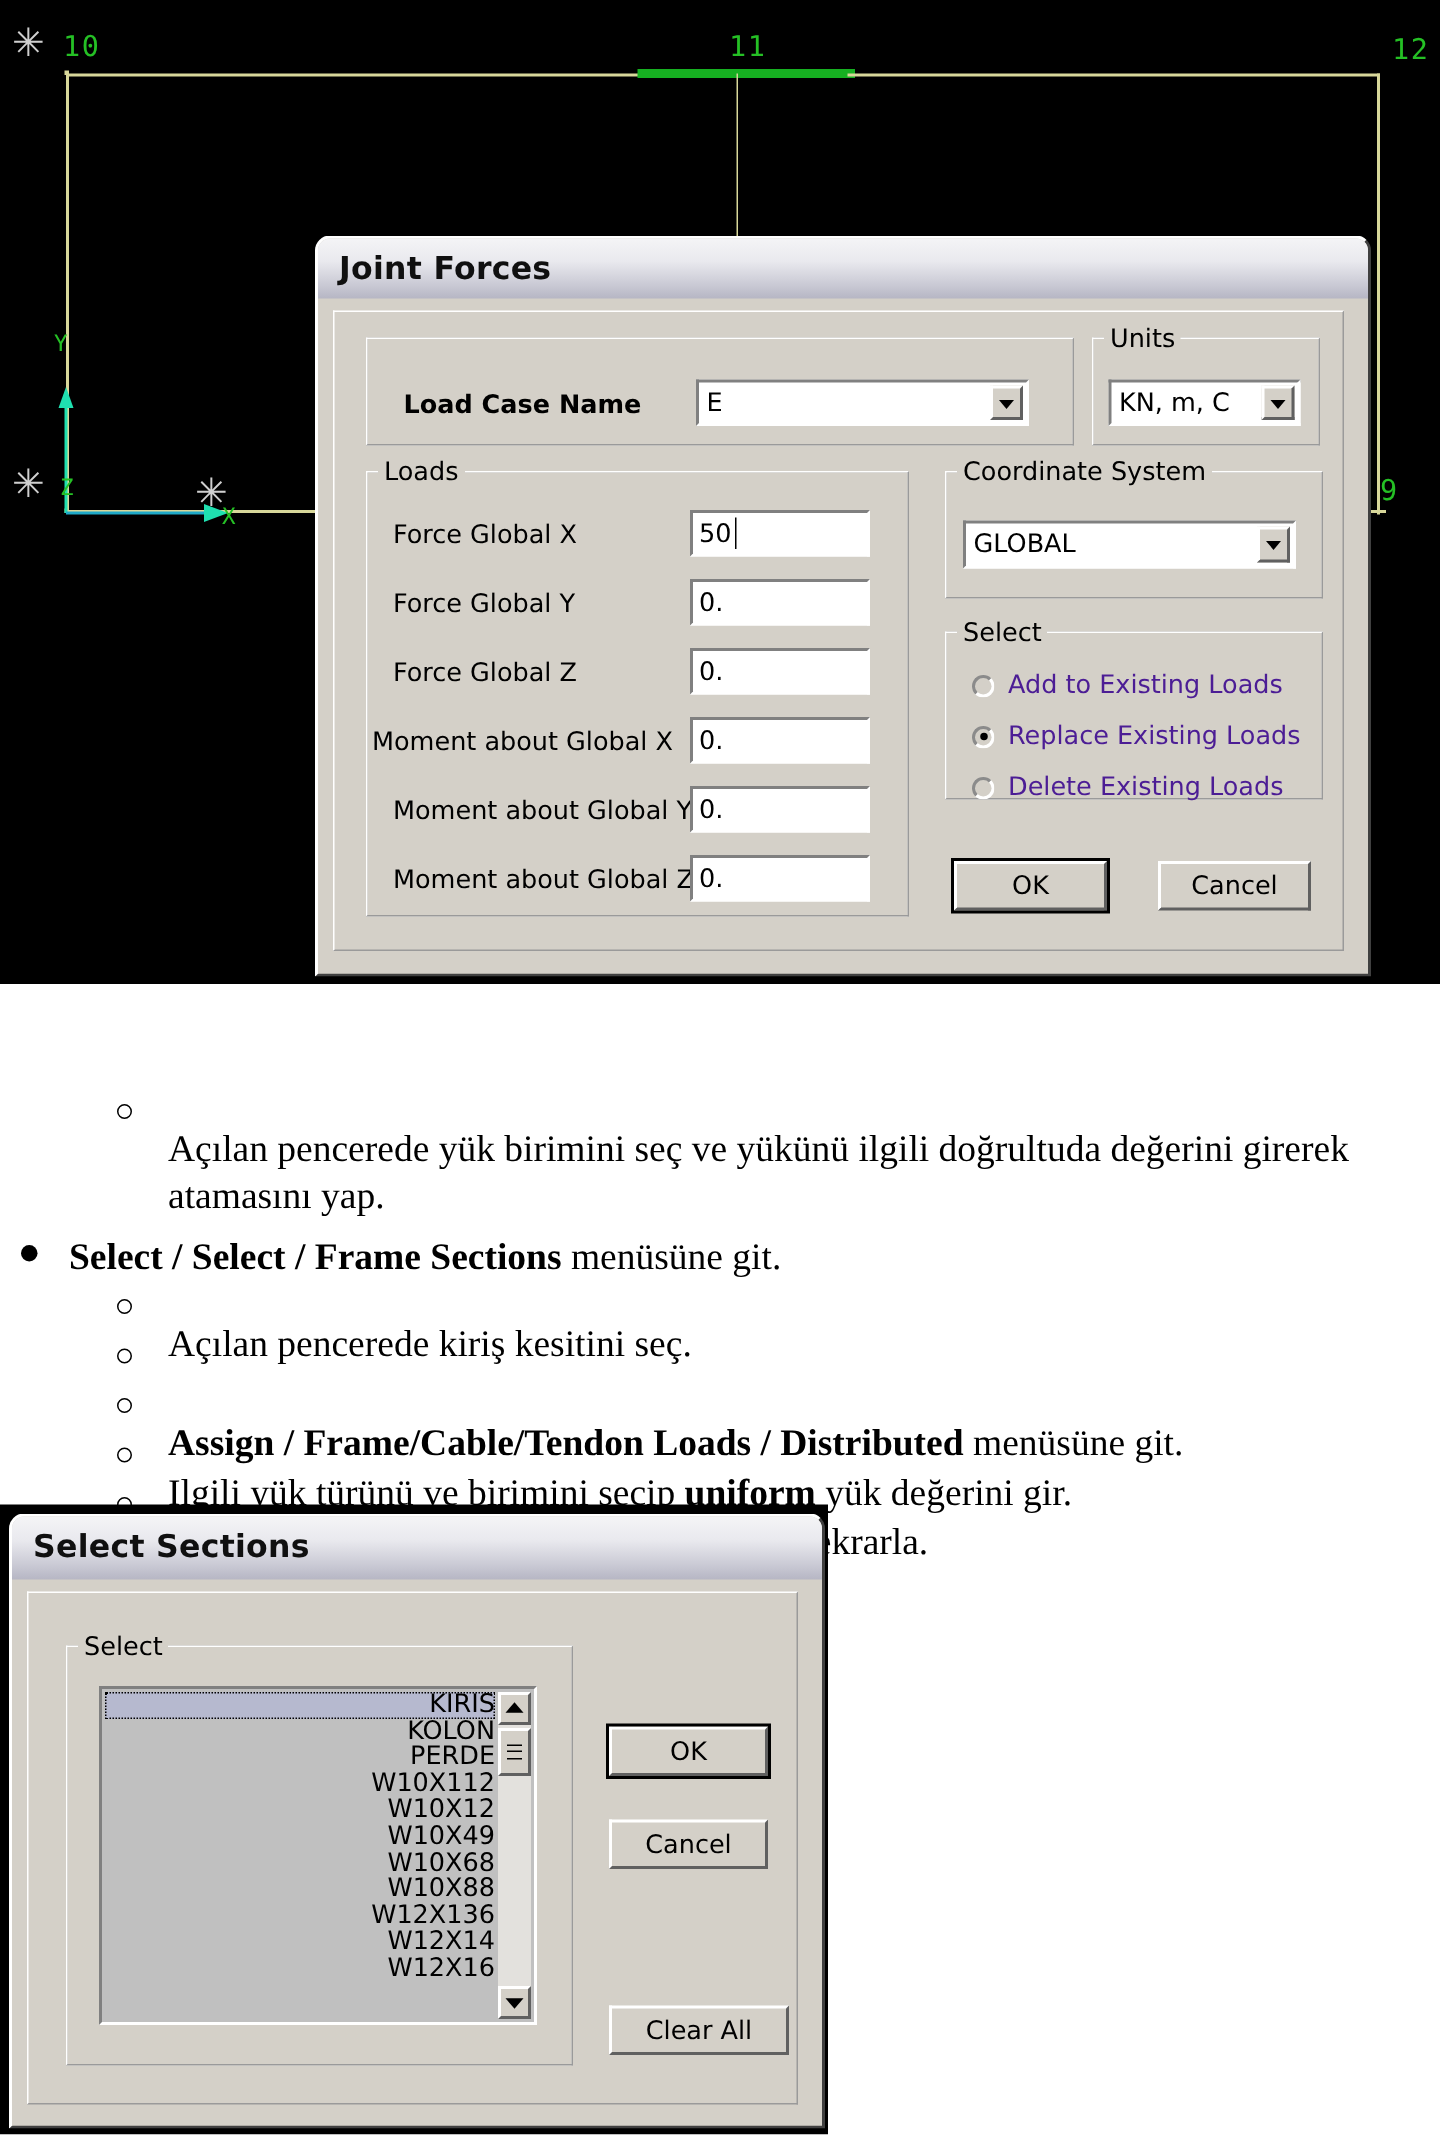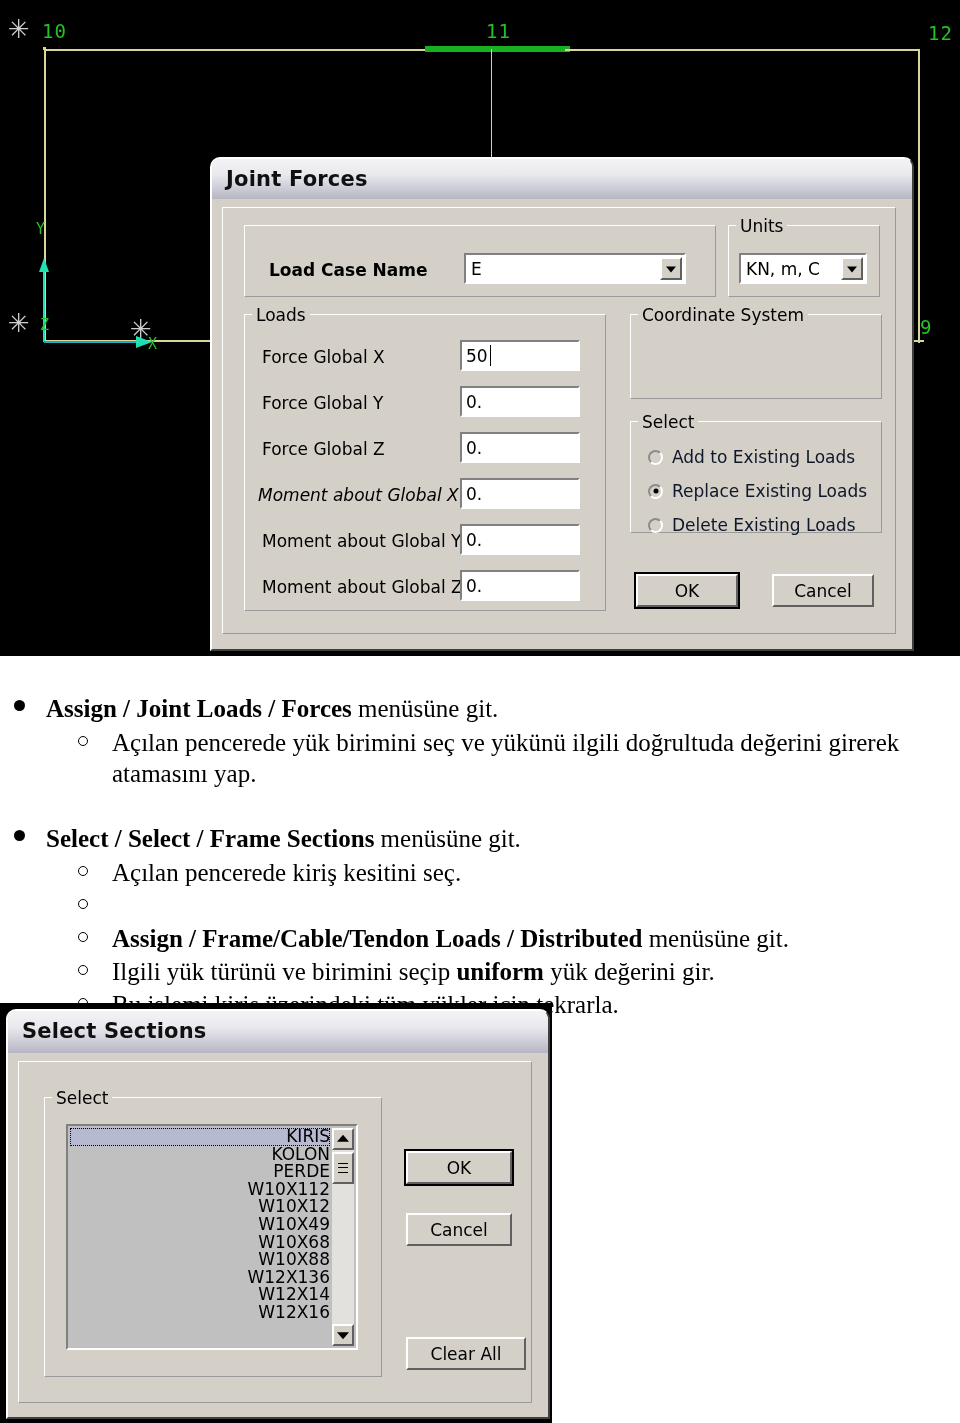--- a/index.html
+++ b/index.html
@@ -56,30 +56,30 @@
        border-right:2px solid #606060;border-bottom:2px solid #606060;
        box-sizing:border-box;display:flex;align-items:center;justify-content:center;
        font-size:17px;color:#000;font-family:"DejaVu Sans",sans-serif;}
   .btn.default{outline:2px solid #000;outline-offset:0px;}
 
   .radio-row{position:absolute;display:flex;align-items:center;gap:9px;}
   .radio{width:15px;height:15px;border-radius:50%;background:#d4d0c8;
          border-top:2px solid #8b8b8b;border-left:2px solid #8b8b8b;
          border-right:2px solid #ffffff;border-bottom:2px solid #ffffff;box-sizing:border-box;position:relative;flex:0 0 auto;}
   .radio.on::after{content:"";position:absolute;left:50%;top:50%;transform:translate(-50%,-50%);width:5px;height:5px;border-radius:50%;background:#000;}
-  .radio-row span{font-size:17px;color:#0f172a;font-family:"DejaVu Sans",sans-serif;white-space:nowrap;}
+  .radio-row span{font-size:17px;color:#4c1d95;font-family:"DejaVu Sans",sans-serif;white-space:nowrap;}
 
   
   #doc{position:absolute;left:0;top:656px;width:960px;}
   .li{position:relative;font-family:"Liberation Serif",serif;font-size:25px;color:#000;line-height:1.22;}
   .li .bul{position:absolute;left:14px;top:6px;width:11px;height:11px;border-radius:50%;background:#000;}
   .li .cir{position:absolute;left:78px;top:8px;width:10px;height:10px;border-radius:50%;border:1.6px solid #000;box-sizing:border-box;}
   .li .tx{display:block;}
   .lvl1 .tx{margin-left:46px;}
-  .lvl2 .tx{margin-left:112px;}
+  .lvl2 .tx{margin-left:112px;margin-top:24px;}
   .li b{font-weight:bold;}
 
   
   #sel-sections-wrap{position:absolute;left:0;top:1003px;width:552px;height:420px;background:#000;}
   .listbox{position:absolute;background:#c0c0c0;
            border-top:2px solid #808080;border-left:2px solid #808080;
            border-right:2px solid #ffffff;border-bottom:2px solid #ffffff;box-sizing:border-box;overflow:hidden;}
   .lb-item{position:relative;height:17.6px;padding-left:4px;font-size:17px;color:#000;font-family:"DejaVu Sans",sans-serif;line-height:17.6px;white-space:nowrap;}
   .lb-item.sel{background:#b6b9cf;outline:1px dotted #000;outline-offset:-1px;}
   .scrollbar{position:absolute;right:2px;top:2px;bottom:2px;width:22px;background:#e3e1dd;}
@@ -171,38 +171,44 @@
           <div class="caret" style="left: 28px;"></div>
         </div>
         <div class="lbl" style="left: 50px; top: 234px;">Force Global Y</div>
         <div class="txtbox" style="left: 248px; top: 227px; width: 120px; height: 31px;">
           <span>0.</span>
         </div>
         <div class="lbl" style="left: 50px; top: 280px;">Force Global Z</div>
         <div class="txtbox" style="left: 248px; top: 273px; width: 120px; height: 31px;">
           <span>0.</span>
         </div>
-        <div class="lbl" style="left: 46px; top: 326px; font-style: italic;">Moment about Global X</div>
+        <div class="lbl" style="left: 36px; top: 326px;">Moment about Global X</div>
         <div class="txtbox" style="left: 248px; top: 319px; width: 120px; height: 31px;">
           <span>0.</span>
         </div>
         <div class="lbl" style="left: 50px; top: 372px;">Moment about Global Y</div>
         <div class="txtbox" style="left: 248px; top: 365px; width: 120px; height: 31px;">
           <span>0.</span>
         </div>
         <div class="lbl" style="left: 50px; top: 418px;">Moment about Global Z</div>
         <div class="txtbox" style="left: 248px; top: 411px; width: 120px; height: 31px;">
           <span>0.</span>
         </div>
       </div>
 
     <div class="grp" style="left:418px;top:155px;width:250px;height:83px;">
       <div class="grp-in"></div>
     </div>
     <div class="grp-title" style="left:426px;top:146px;">Coordinate System</div>
+    <div class="combo" style="left:430px;top:188px;width:222px;height:32px;">
+      <span>GLOBAL</span>
+      <div class="combo-btn">
+        <div class="arrow-dn"></div>
+      </div>
+    </div>
 
     <div class="grp" style="left:418px;top:262px;width:250px;height:110px;">
       <div class="grp-in"></div>
     </div>
     <div class="grp-title" style="left:426px;top:253px;">Select</div>
     <div id="options-radios">
         <div class="radio-row" style="left: 436px; top: 288px;">
           <div class="radio"></div>
           <span>Add to Existing Loads</span>
         </div>
@@ -219,24 +225,20 @@
     <div class="btn default" style="left:424px;top:415px;width:102px;height:33px;">
       <span>OK</span>
     </div>
     <div class="btn" style="left:560px;top:415px;width:102px;height:33px;">
       <span>Cancel</span>
     </div>
   </div>
 </div>
 
 <div id="doc" style="height: 347px;">
-    <div class="li lvl1" style="position: absolute; left: 0px; top: 38px; width: 960px;">
-      <span class="bul"></span>
-      <span class="tx"><b>Assign / Joint Loads / Forces </b><span>menüsüne git.</span></span>
-    </div>
     <div class="li lvl2" style="position: absolute; left: 0px; top: 72px; width: 960px;">
       <span class="cir"></span>
       <span class="tx" style="margin-right: 20px;"><span>Açılan pencerede yük birimini seç ve yükünü ilgili doğrultuda değerini girerek atamasını yap.</span></span>
     </div>
     <div class="li lvl1" style="position: absolute; left: 0px; top: 168px; width: 960px;">
       <span class="bul"></span>
       <span class="tx"><b>Select / Select / Frame Sections </b><span>menüsüne git.</span></span>
     </div>
     <div class="li lvl2" style="position: absolute; left: 0px; top: 202px; width: 960px;">
       <span class="cir"></span>

